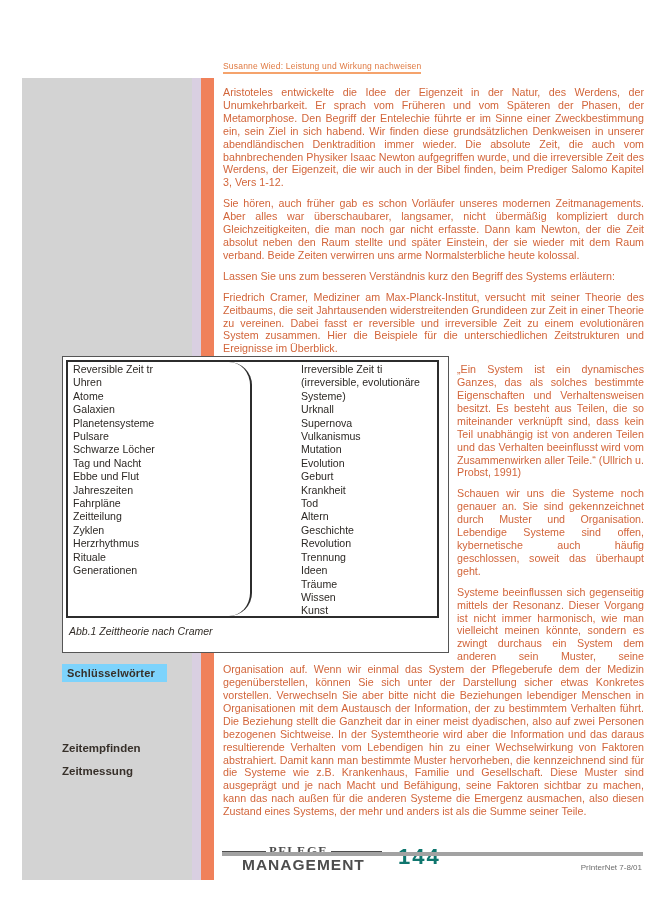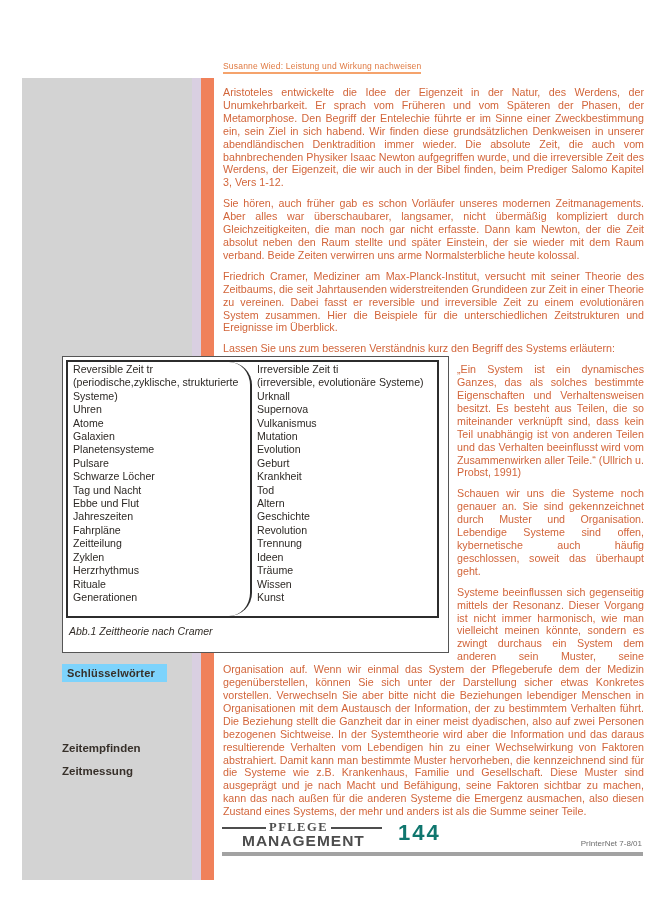--- a/index.html
+++ b/index.html
@@ -36,26 +36,26 @@
 
   
   .figure {
     position:absolute; left:62px; top:356px; width:387px; height:297px;
     background:#ffffff; border:1px solid #555; z-index:3;
     box-sizing:border-box; padding:3px 9px 0 3px;
   }
   .ftable { border:2px solid #2c2c2c; display:flex; height:258px; box-sizing:border-box; }
   .fcol { font-size:10.6px; line-height:13.4px; color:#2d2925; padding:1px 5px; box-sizing:border-box;border-radius:23px; }
   .fcol.left { width:184px; border-right:2px solid #2c2c2c; }
-  .fcol.rt { flex:1; }
+  .fcol.rt { flex:1;margin-left:44px; }
   .fhead { white-space:nowrap; }
   .fcaption { font-style:italic; font-size:10.5px; color:#332e29; margin-top:7px; padding-left:3px; }
 
   
-  .footer { position:absolute; left:222px; top:820px; width:422px; height:34px; z-index:2; }
+  .footer { position:absolute; left:222px; top:844px; width:422px; height:34px; z-index:2; }
   .logo { position:absolute; left:0; top:0; width:160px; color:#4d4d4d; }
   .logo-top { display:flex; align-items:center; }
   .lrule { border-top:2.5px solid #4d4d4d; height:0; }
   .lrule.l { width:44px; } .lrule.r { flex:1; }
   .l1 { font-family:"Liberation Serif", serif; font-weight:bold; font-size:12.5px; letter-spacing:1.5px; padding:0 3px; }
   .l2 { font-size:15.5px; font-weight:bold; letter-spacing:1px; margin:-3px 0 0 20px; }
   .pagenum { position:absolute; left:176px; top:0px; font-size:22px; font-weight:bold; color:#0f766e; letter-spacing:2px;text-align:center; }
   .issue { position:absolute; right:2px; bottom:6px; font-size:8px; color:#6e6e6e; }
   .footer-rule { position:absolute; left:222px; top:852px; width:421px; height:4px; background:#a2a2a2; z-index:2; }
 </style>
@@ -69,33 +69,32 @@
 <div class="kw-label">Schlüsselwörter</div>
 <div class="kw-list">
     <div>Zeitempfinden</div>
     <div>Zeitmessung</div>
   </div>
 
 <div class="content">
   <div class="running-head">Susanne Wied: Leistung und Wirkung nachweisen</div>
   <p>Aristoteles entwickelte die Idee der Eigenzeit in der Natur, des Werdens, der Unumkehrbarkeit. Er sprach vom Früheren und vom Späteren der Phasen, der Metamorphose. Den Begriff der Entelechie führte er im Sinne einer Zweckbestimmung ein, sein Ziel in sich habend. Wir finden diese grundsätzlichen Denkweisen in unserer abendländischen Denktradition immer wieder. Die absolute Zeit, die auch vom bahnbrechenden Physiker Isaac Newton aufgegriffen wurde, und die irreversible Zeit des Werdens, der Eigenzeit, die wir auch in der Bibel finden, beim Prediger Salomo Kapitel 3, Vers 1-12.</p>
   <p>Sie hören, auch früher gab es schon Vorläufer unseres modernen Zeitmanagements. Aber alles war überschaubarer, langsamer, nicht übermäßig kompliziert durch Gleichzeitigkeiten, die man noch gar nicht erfasste. Dann kam Newton, der die Zeit absolut neben den Raum stellte und später Einstein, der sie wieder mit dem Raum verband. Beide Zeiten verwirren uns arme Normalsterbliche heute kolossal.</p>
+  <p>Lassen Sie uns zum besseren Verständnis kurz den Begriff des Systems erläutern:</p>
   <p>Friedrich Cramer, Mediziner am Max-Planck-Institut, versucht mit seiner Theorie des Zeitbaums, die seit Jahrtausenden widerstreitenden Grundideen zur Zeit in einer Theorie zu vereinen. Dabei fasst er reversible und irreversible Zeit zu einem evolutionären System zusammen. Hier die Beispiele für die unterschiedlichen Zeitstrukturen und Ereignisse im Überblick.</p>
-  <p>Lassen Sie uns zum besseren Verständnis kurz den Begriff des Systems erläutern:</p>
   <div class="fig-spacer"></div>
   <p>„Ein System ist ein dynamisches Ganzes, das als solches bestimmte Eigenschaften und Verhaltensweisen besitzt. Es besteht aus Teilen, die so miteinander verknüpft sind, dass kein Teil unabhängig ist von anderen Teilen und das Verhalten beeinflusst wird vom Zusammenwirken aller Teile.“ (Ullrich u. Probst, 1991)</p>
   <p>Schauen wir uns die Systeme noch genauer an. Sie sind gekennzeichnet durch Muster und Organisation. Lebendige Systeme sind offen, kybernetische auch häufig geschlossen, soweit das überhaupt geht.</p>
   <p>Systeme beeinflussen sich gegenseitig mittels der Resonanz. Dieser Vorgang ist nicht immer harmonisch, wie man vielleicht meinen könnte, sondern es zwingt durchaus ein System dem anderen sein Muster, seine Organisation auf. Wenn wir einmal das System der Pflegeberufe dem der Medizin gegenüberstellen, können Sie sich unter der Darstellung sicher etwas Konkretes vorstellen. Verwechseln Sie aber bitte nicht die Beziehungen lebendiger Menschen in Organisationen mit dem Austausch der Information, der zu bestimmtem Verhalten führt. Die Beziehung stellt die Ganzheit dar in einer meist dyadischen, also auf zwei Personen bezogenen Sichtweise. In der Systemtheorie wird aber die Information und das daraus resultierende Verhalten vom Lebendigen hin zu einer Wechselwirkung von Faktoren abstrahiert. Damit kann man bestimmte Muster hervorheben, die kennzeichnend sind für die Systeme wie z.B. Krankenhaus, Familie und Gesellschaft. Diese Muster sind ausgeprägt und je nach Macht und Befähigung, seine Faktoren sichtbar zu machen, kann das nach außen für die anderen Systeme die Emergenz ausmachen, also diesen Zustand eines Systems, der mehr und anders ist als die Summe seiner Teile.</p>
 </div>
 
 <div class="figure">
   <div class="ftable">
     <div class="fcol left">
       <div class="fhead">Reversible Zeit tr</div>
-      <div class="fsub">(periodische,zyklische, strukturierte Systeme)</div>
       <div>
           <div>Uhren</div>
           <div>Atome</div>
           <div>Galaxien</div>
           <div>Planetensysteme</div>
           <div>Pulsare</div>
           <div>Schwarze Löcher</div>
           <div>Tag und Nacht</div>
           <div>Ebbe und Flut</div>
           <div>Jahreszeiten</div>

